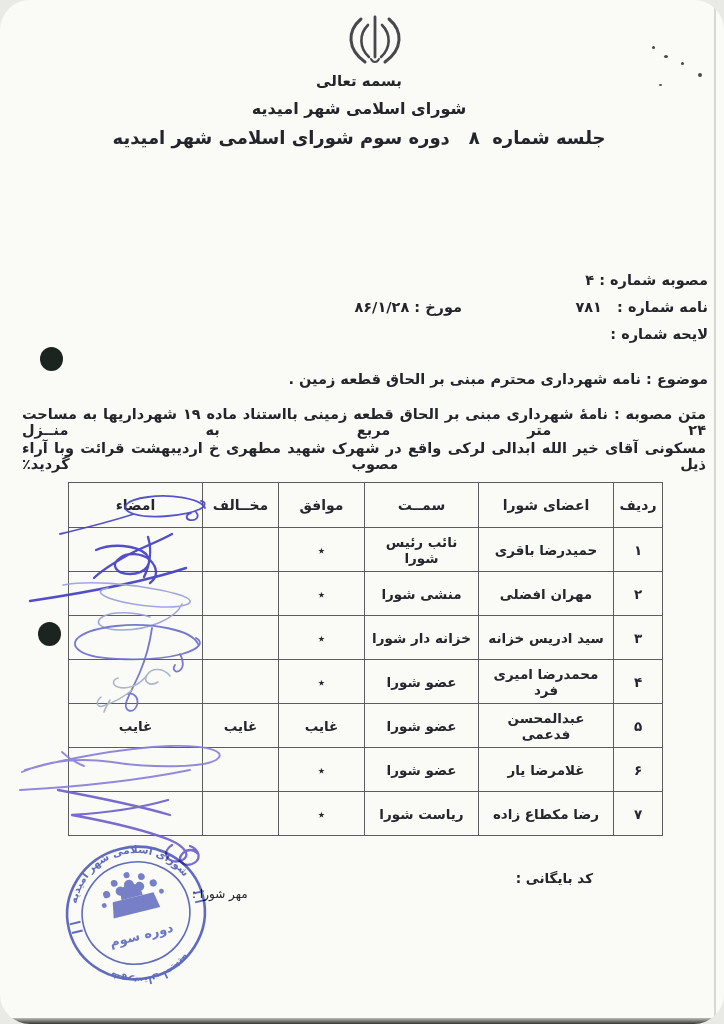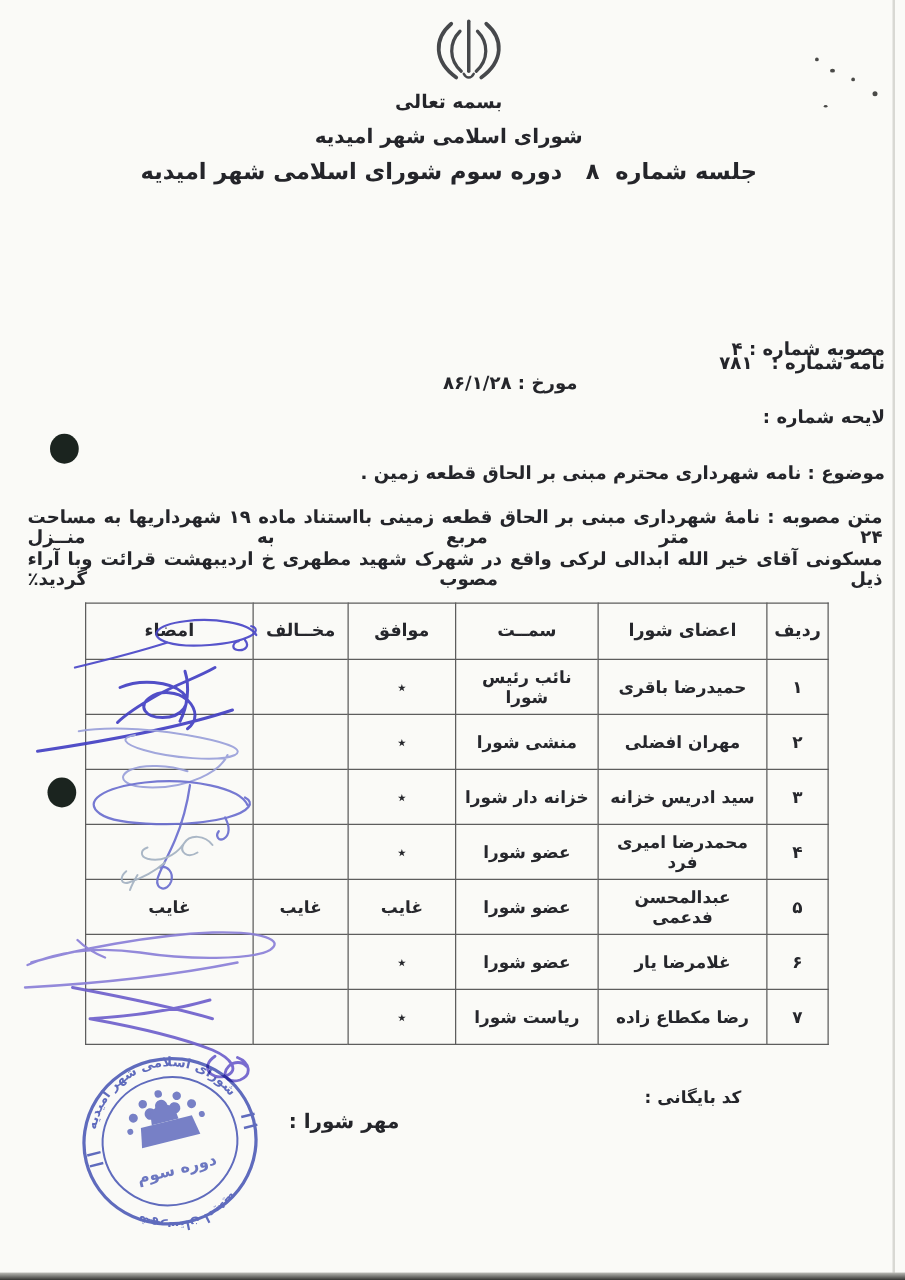--- a/index.html
+++ b/index.html
@@ -1,18 +1,18 @@
 <!DOCTYPE html>
 <html lang="fa"><head>
 <meta charset="utf-8">
 <style>
   html,body{margin:0;padding:0;width:724px;height:1024px;overflow:hidden;background:#e9e9e6;}
   .page{
     position:relative;width:724px;height:1024px;background:#fafaf7;
-    font-family:"DejaVu Sans",sans-serif;color:#24252a;overflow:hidden;
+    font-family:"DejaVu Sans",sans-serif;color:#24252a;overflow:hidden;border-radius:30px;
   }
   .fa{direction:rtl;unicode-bidi:plaintext;}
   
   .header-block{position:absolute;top:72px;left:0;right:6px;text-align:center;}
   .h-line1{font-size:15px;font-weight:bold;}
   .h-line2{font-size:16px;font-weight:bold;margin-top:9px;}
   .h-line3{font-size:18px;font-weight:bold;margin-top:9px;white-space:pre;}
   .h-line4{font-size:15px;font-weight:bold;margin-top:8px;white-space:pre;}
   
   .info-line{position:absolute;font-size:14.5px;font-weight:bold;white-space:pre;direction:rtl;margin-top:15px;}
@@ -32,21 +32,21 @@
     text-align:center;vertical-align:middle;padding:0 2px;overflow:hidden;
   }
   table.members th{height:44px;font-size:14px;}
   table.members td{height:43px;font-size:13.5px;}
   td.num{font-size:15px;}
   td.star{font-size:15px;color:#2e2f33;}
   
   .hole{position:absolute;width:23px;height:24px;border-radius:50%;background:#1b241f;}
   
   .archive{position:absolute;top:834px;right:131px;font-size:13.5px;font-weight:bold;direction:rtl;margin-top:36px;}
-  .stamp-label{position:absolute;top:887px;left:192px;font-size:16px;font-weight:bold;direction:rtl;z-index:1;margin-left:39px;}
+  .stamp-label{position:absolute;top:887px;left:192px;font-size:12px;font-weight:normal;direction:rtl;z-index:1;}
   
   .sig-svg{position:absolute;left:0;top:470px;width:724px;height:420px;pointer-events:none;opacity:.92;}
   .stamp-svg{position:absolute;left:50px;top:830px;width:180px;height:165px;mix-blend-mode:multiply;opacity:.88;filter:blur(.3px);z-index:2;}
   .emblem-svg{position:absolute;left:338px;top:12px;width:74px;height:58px;opacity:.88;}
   
   .edge-right{position:absolute;left:714px;top:0;width:2px;height:1024px;background:#d8d8d3;}
   .edge-bottom{position:absolute;left:0;top:1018px;width:724px;height:6px;background:linear-gradient(#bdbdb8,#353533);}
   .speck{position:absolute;background:#4a4a48;border-radius:50%;}
 </style>
 </head>
@@ -65,21 +65,21 @@
     </g>
   </svg>
 
   <div class="header-block">
     <div class="h-line1 fa">بسمه تعالی</div>
     <div class="h-line2 fa">شورای اسلامی شهر امیدیه</div>
     <div class="h-line3 fa">جلسه شماره  ۸   دوره سوم شورای اسلامی شهر امیدیه</div>
   </div>
 
   <div class="info-line" style="top:257px;right:16px;">مصوبه شماره : ۴</div>
-  <div class="info-line" style="top:268px;right:16px;">نامه شماره :   ۷۸۱</div>
+  <div class="info-line" style="top:284px;right:16px;">نامه شماره :   ۷۸۱</div>
   <div class="info-line" style="top:284px;right:262px;">مورخ : ۸۶/۱/۲۸</div>
   <div class="info-line" style="top:311px;right:16px;">لایحه شماره :</div>
 
   <div class="info-line" style="top:356px;right:16px;">موضوع : نامه شهرداری محترم مبنی بر الحاق قطعه زمین .</div>
 
   <div class="body-line" style="top:406px;">متن مصوبه : نامۀ شهرداری مبنی بر الحاق قطعه زمینی بااستناد ماده ۱۹ شهرداریها به مساحت ۲۴ متر مربع به منــزل</div>
   <div class="body-line" style="top:440px;">مسکونی آقای خیر الله ابدالی لرکی واقع در شهرک شهید مطهری خ  اردیبهشت قرائت وبا آراء ذیل مصوب گردید٪</div>
 
   <table class="members">
     <colgroup>

